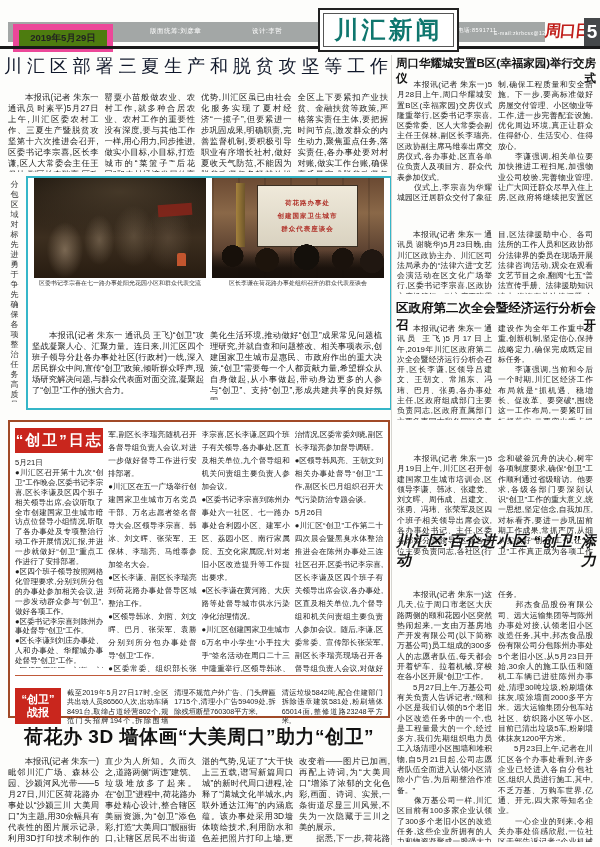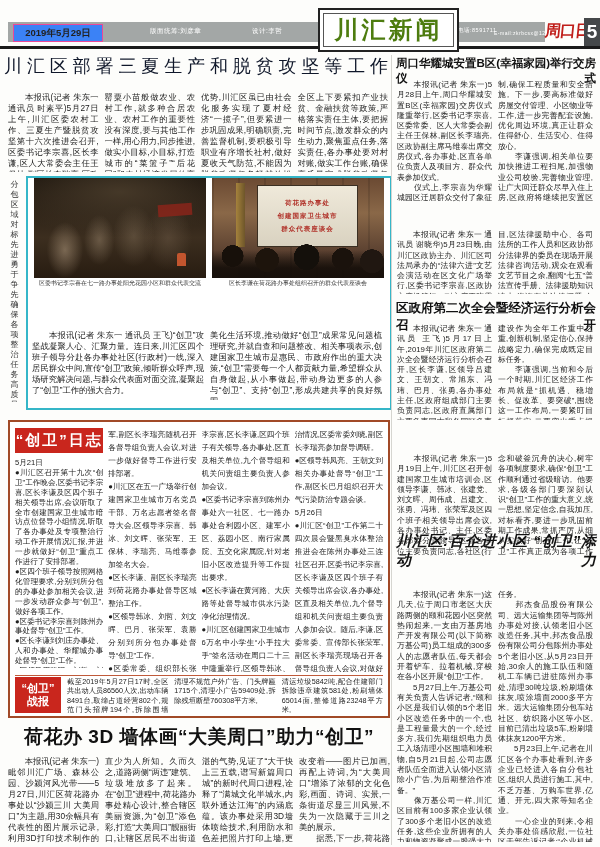--- a/index.html
+++ b/index.html
@@ -3,27 +3,27 @@
 <meta charset="utf-8">
 <style>
   html,body{margin:0;padding:0;background:#e8e8e4;}
   #page{position:relative;width:600px;height:847px;background:#fdfdfb;margin:0 auto;
         font-family:"Liberation Sans","DejaVu Sans",sans-serif;color:#1c1c1c;overflow:hidden;}
 
   
   .hdr-bar{position:absolute;background:#a3a7a6;height:20px;top:22px;}
   #hdr-bar-left{left:8px;width:310px;}
   #hdr-bar-right{left:455px;width:90px;}
-  #date-box{position:absolute;left:13px;top:24px;width:88px;height:16px;background:#3b82f6;
-            border:1px solid #ec4899;font-size:9.5px;font-weight:bold;line-height:16px;text-align:center;color:#222;}
+  #date-box{position:absolute;left:13px;top:24px;width:88px;height:16px;background:#4d7c0f;
+            border:6px solid #ec4899;font-size:9.5px;font-weight:bold;line-height:16px;text-align:center;color:#222;}
   .hdr-small{position:absolute;top:27px;font-size:6.5px;color:#fff;letter-spacing:.5px;white-space:nowrap;}
   #masthead-box{position:absolute;left:318px;top:8px;width:137px;height:40px;background:#fff;
                 border:2px solid #222;box-shadow:0 0 0 1px #fff inset;z-index:3;display:flex;align-items:center;justify-content:center;}
   #masthead-box .inner{border:1px solid #555;width:129px;height:32px;display:flex;align-items:center;justify-content:center;
-                font-family:"Liberation Serif","DejaVu Serif",serif;font-size:24px;font-weight:bold;letter-spacing:3px;color:#4d7c0f;}
+                font-family:"Liberation Serif","DejaVu Serif",serif;font-size:24px;font-weight:bold;letter-spacing:3px;color:#0f766e;}
   #paper-logo{position:absolute;left:545px;top:21px;width:40px;font-family:"Liberation Serif","DejaVu Serif",serif;
               font-size:16px;font-weight:bold;color:#c01e1a;transform:skewX(-6deg);letter-spacing:-1px;white-space:nowrap;}
   #page-num{position:absolute;left:584px;top:18px;width:16px;height:28px;background:#45484a;color:#fff;
             font-size:19px;font-weight:bold;display:flex;align-items:center;justify-content:center;}
   #hdr-rule{position:absolute;left:0;top:46px;width:600px;height:3px;background:#1a1a1a;}
 
   
   .col{font-size:8.3px;line-height:11px;text-align:justify;overflow:hidden;white-space:pre-line;color:#222;}
   .cols{display:flex;gap:6px;position:absolute;}
   .cols .col{flex:1;}
@@ -80,21 +80,21 @@
   #side-strip{position:absolute;left:8px;top:180px;width:13px;height:222px;font-size:8px;line-height:10px;
               color:#333;overflow:hidden;word-break:break-all;text-align:center;}
 
   
   #journal-box{position:absolute;left:8px;top:420px;width:382px;height:298px;border:2px solid #a14a28;background:#fff;
                box-sizing:border-box;padding:6px 5px 4px;}
   #journal-flex{display:flex;gap:5px;height:244px;overflow:hidden;}
   #journal-flex .col{flex:1;font-size:7.6px;line-height:13px;}
   #journal-title{width:100%;height:25px;background:#c9261d;color:#fff;font-size:15px;font-weight:bold;
                  display:flex;align-items:center;justify-content:center;letter-spacing:2px;margin-bottom:5px;}
-  #battle-row{border-top:1px solid #c05a3a;margin-top:3px;padding-top:1px;display:flex;gap:6px;height:36px;overflow:hidden;}
+  #battle-row{border-top:1px solid #c05a3a;margin-top:3px;padding-top:12px;display:flex;gap:6px;height:36px;overflow:hidden;}
   #battle-tab{width:46px;min-width:46px;background:#c9261d;color:#fff;font-weight:bold;font-size:11px;
               display:flex;flex-direction:column;align-items:center;justify-content:center;line-height:13px;}
   #battle-row .col{flex:1;font-size:7.2px;line-height:9.3px;}
 
   
   #bottom-headline{position:absolute;left:8px;top:724px;width:382px;font-size:19px;font-weight:bold;color:#111;
                    text-align:center;letter-spacing:.5px;}
   #bottom-cols{left:8px;top:756px;width:382px;height:88px;}
 </style>
 </head>

